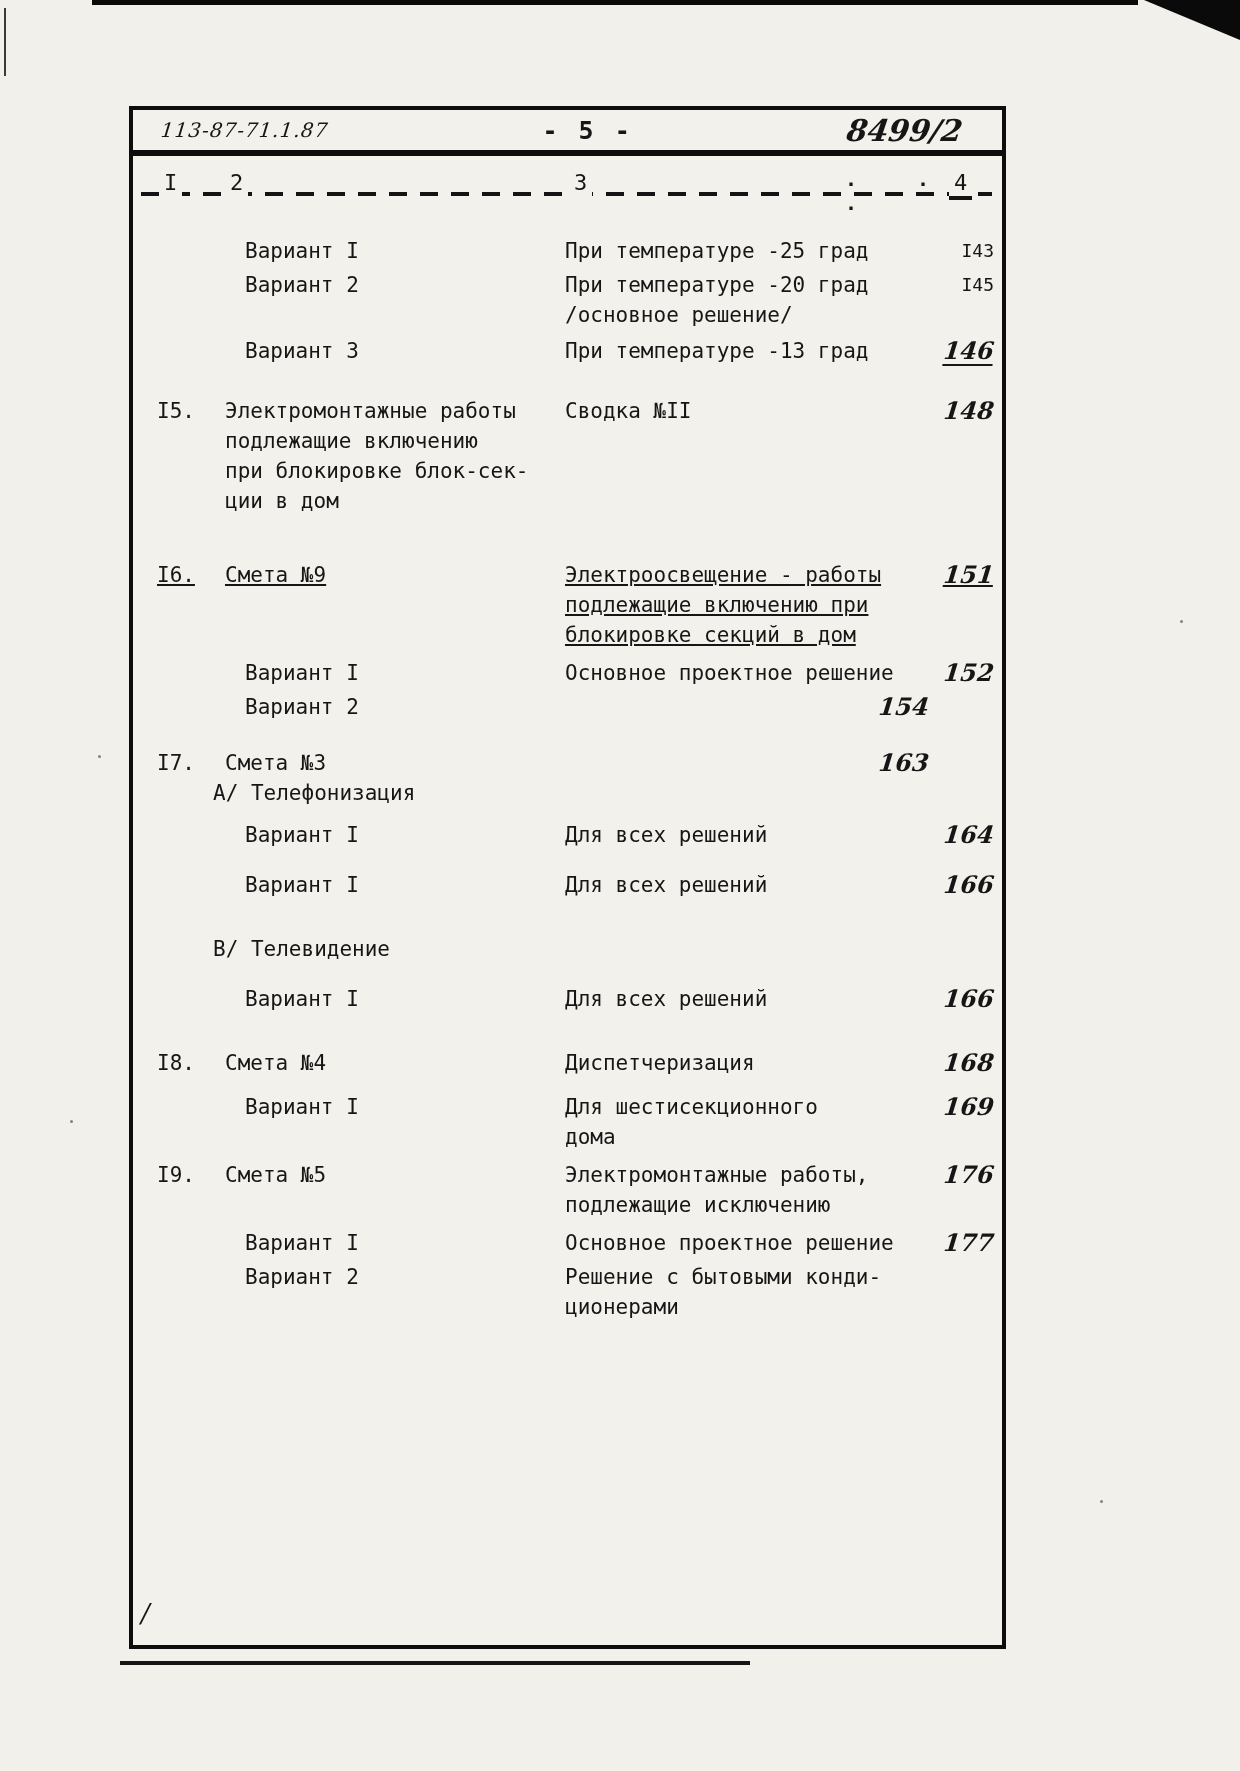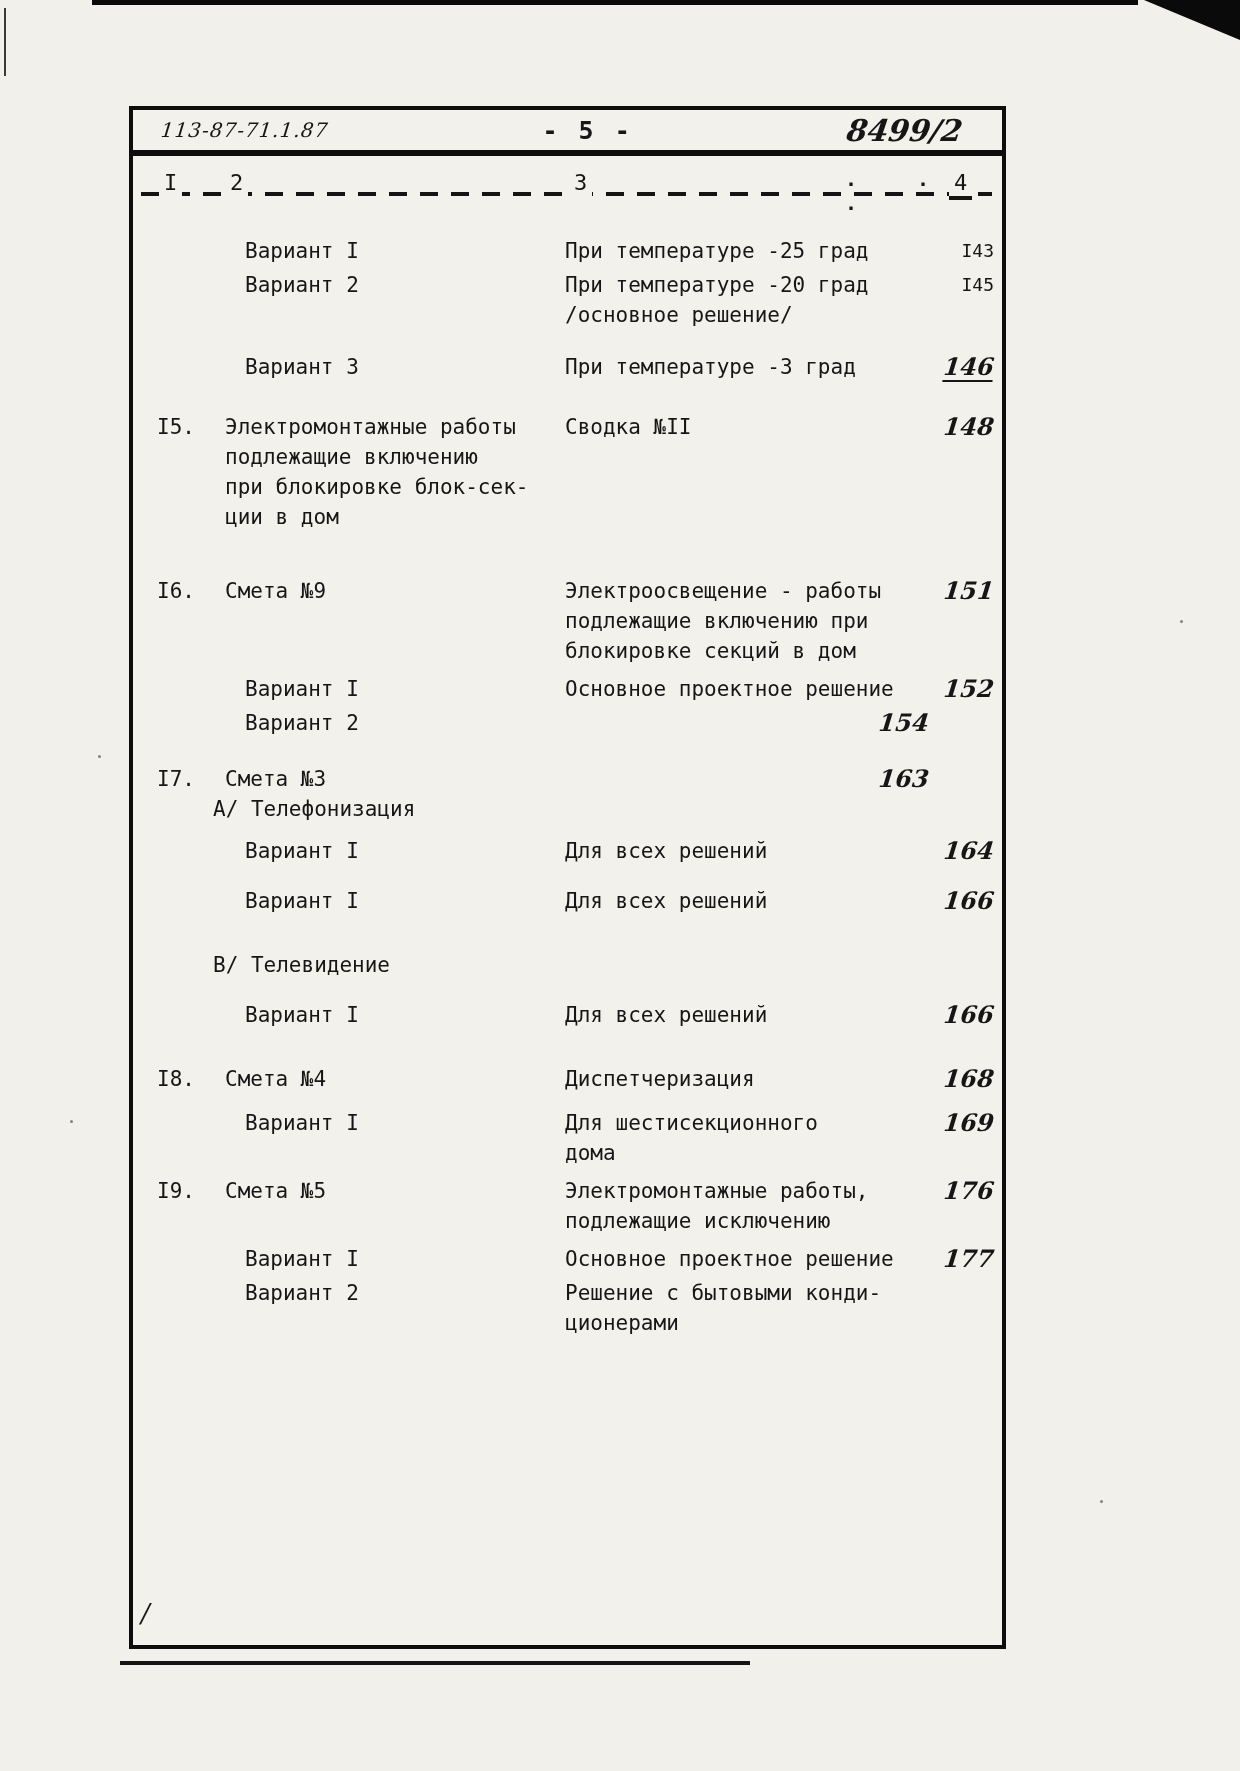--- a/index.html
+++ b/index.html
@@ -100,36 +100,36 @@
         <div class="cell desc">При температуре -25 град</div>
         <div class="cell page typed-num">I43</div>
       </div>
       <div class="row" style="margin-top: 4px;">
         <div class="cell num"></div>
         <div class="cell label indent">Вариант 2</div>
         <div class="cell desc">При температуре -20 град
 /основное решение/</div>
         <div class="cell page typed-num">I45</div>
       </div>
-      <div class="row" style="margin-top: 22px;">
+      <div class="row" style="margin-top: 6px;">
         <div class="cell num"></div>
         <div class="cell label indent">Вариант 3</div>
-        <div class="cell desc">При температуре -3 град</div>
+        <div class="cell desc">При температуре -13 град</div>
         <div class="cell page hand-num u">146</div>
       </div>
       <div class="row" style="margin-top: 30px;">
         <div class="cell num">I5.</div>
         <div class="cell desc">Электромонтажные работы
 подлежащие включению
 при блокировке блок-сек-
 ции в дом</div>
         <div class="cell label">Сводка №II</div>
         <div class="cell page hand-num">148</div>
       </div>
-      <div class="row" style="margin-top: 44px;">
+      <div class="row" style="margin-top: 44px; text-decoration: underline;">
         <div class="cell num">I6.</div>
         <div class="cell label">Смета №9</div>
         <div class="cell desc">Электроосвещение - работы
 подлежащие включению при
 блокировке секций в дом</div>
         <div class="cell page hand-num">151</div>
       </div>
       <div class="row" style="margin-top: 8px;">
         <div class="cell num"></div>
         <div class="cell label indent">Вариант I</div>

